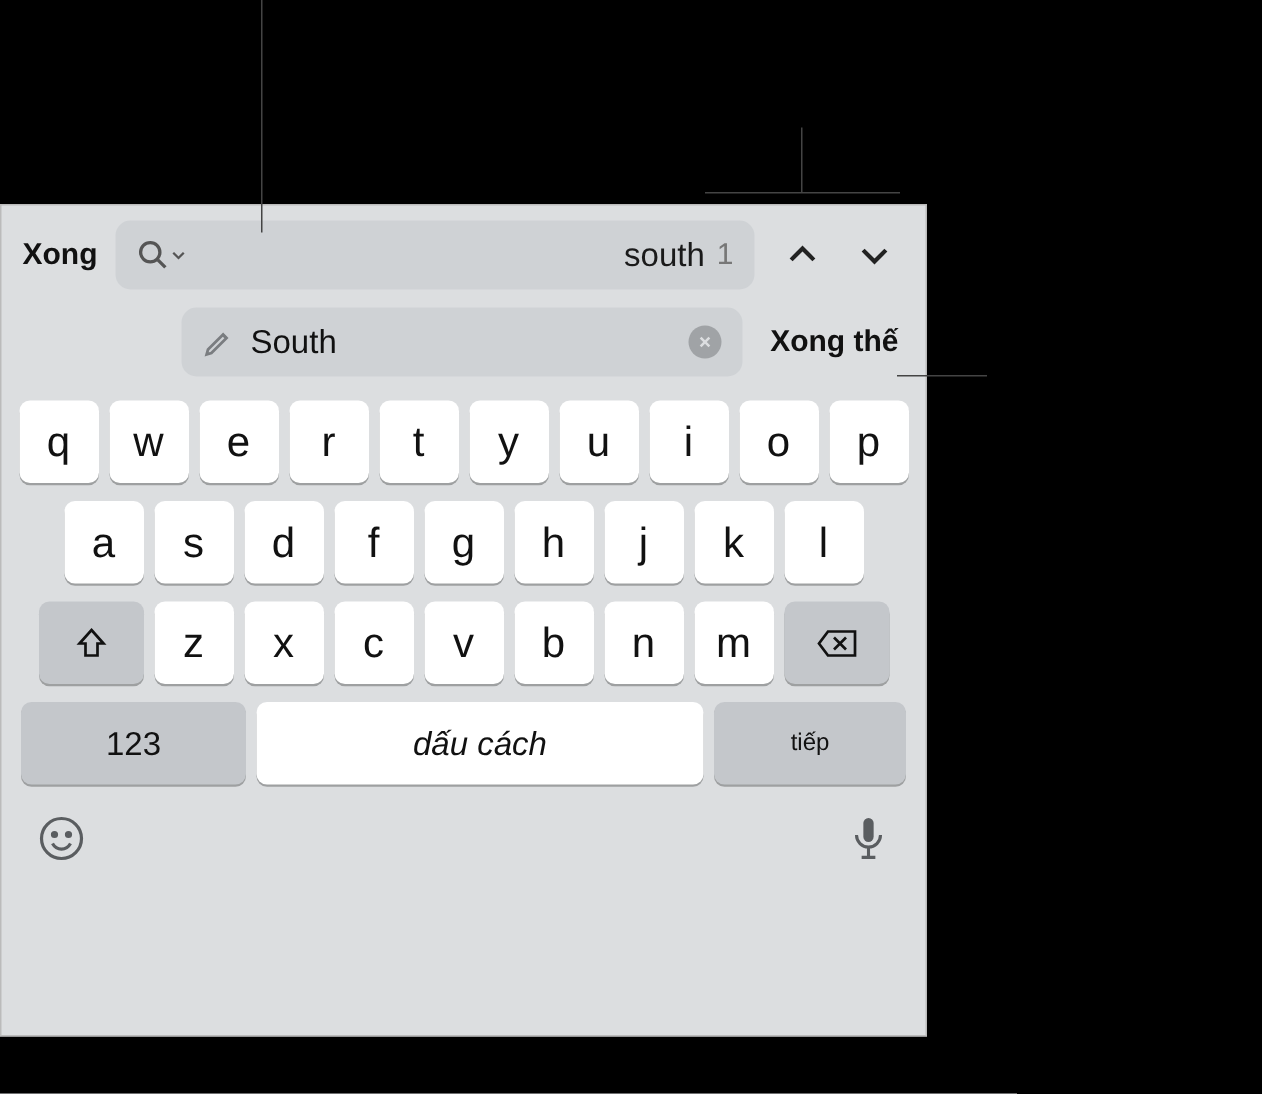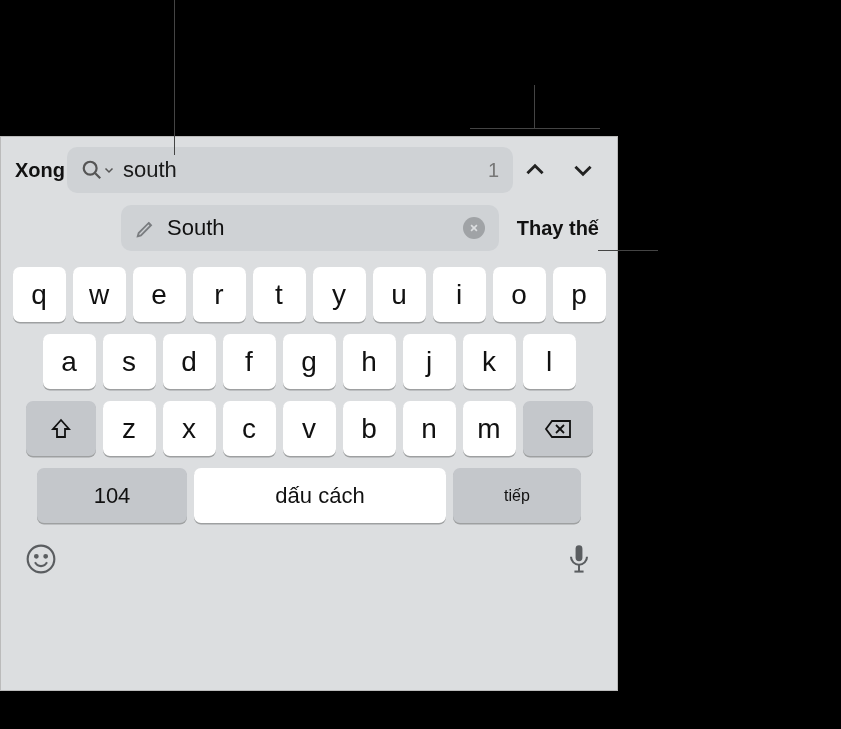--- a/index.html
+++ b/index.html
@@ -34,20 +34,22 @@
     width: 618px;
     height: 555px;
     background: #dcdee0;
     border: 1px solid #bbb;
     box-shadow: 0 1px 2px rgba(0,0,0,0.15);
   }
   .top-bar {
     display: flex;
     align-items: center;
     padding: 10px 12px 6px 12px;
+    gap: 10px;
+    text-align: right;
   }
   .done-btn {
     font-size: 20px;
     font-weight: 600;
     color: #111;
     cursor: pointer;
     padding: 4px 2px;
   }
   .search-pill {
     flex: 1;
@@ -154,21 +156,21 @@
     color: #111;
     cursor: pointer;
     user-select: none;
   }
   .key.fn {
     background: #c4c7cb;
   }
   .key.shift { width: 70px; }
   .key.backspace { width: 70px; }
   .key.numbers { width: 150px; font-size: 22px; }
-  .key.space { width: 252px; font-size: 22px; }
+  .key.space { width: 298px; font-size: 22px; font-style: italic; }
   .key.next { width: 128px; background: #c4c7cb; font-size: 16px; }
   .bottom-bar {
     display: flex;
     justify-content: space-between;
     align-items: center;
     padding: 8px 24px 10px 24px;
   }
   .bottom-icon {
     color: #5a5d60;
     cursor: pointer;
@@ -223,21 +225,21 @@
         <path d="M14.5 6.5l2.5 2.5"></path>
       </svg>
       <div class="replace-text">South</div>
       <div class="clear-btn">
         <svg width="10" height="10" viewBox="0 0 24 24" fill="none" stroke="currentColor" stroke-width="4">
           <line x1="5" y1="5" x2="19" y2="19"></line>
           <line x1="19" y1="5" x2="5" y2="19"></line>
         </svg>
       </div>
     </div>
-    <div class="replace-action">Thay thế</div>
+    <div class="replace-action">Xong thế</div>
   </div>
 
   <div class="keyboard">
     <div class="key-row">
       <div class="key">q</div>
       <div class="key">w</div>
       <div class="key">e</div>
       <div class="key">r</div>
       <div class="key">t</div>
       <div class="key">y</div>
@@ -272,21 +274,21 @@
       <div class="key">m</div>
       <div class="key fn backspace">
         <svg width="28" height="24" viewBox="0 0 28 24" fill="none" stroke="#111" stroke-width="1.8">
           <path d="M8 4 L26 4 L26 20 L8 20 L2 12 Z"></path>
           <line x1="12" y1="8" x2="20" y2="16"></line>
           <line x1="20" y1="8" x2="12" y2="16"></line>
         </svg>
       </div>
     </div>
     <div class="key-row">
-      <div class="key fn numbers">104</div>
+      <div class="key fn numbers">123</div>
       <div class="key space">dấu cách</div>
       <div class="key next">tiếp</div>
     </div>
   </div>
 
   <div class="bottom-bar">
     <div class="bottom-icon">
       <svg width="32" height="32" viewBox="0 0 24 24" fill="none" stroke="currentColor" stroke-width="1.6">
         <circle cx="12" cy="12" r="10"></circle>
         <circle cx="8.5" cy="10" r="1" fill="currentColor"></circle>

